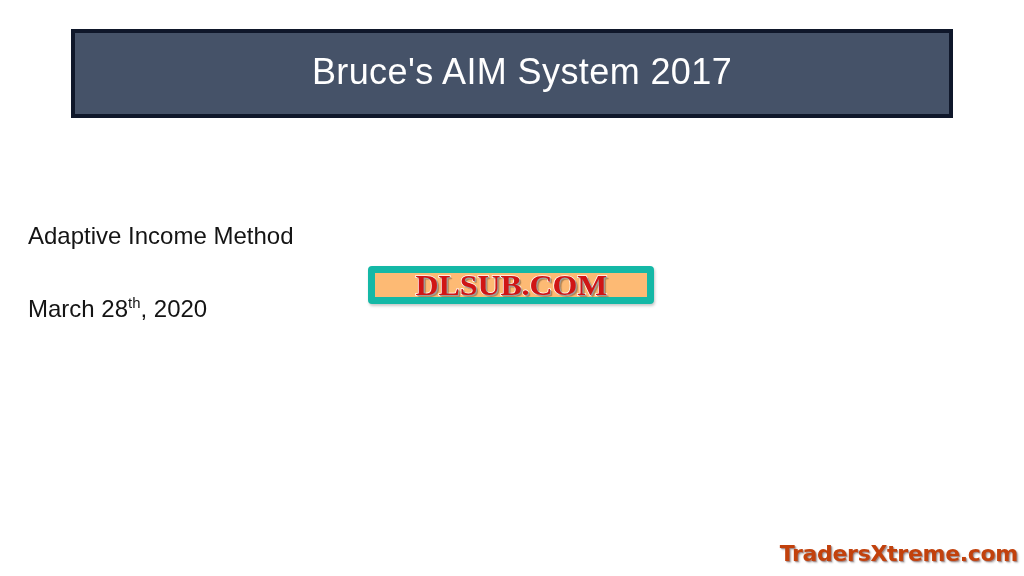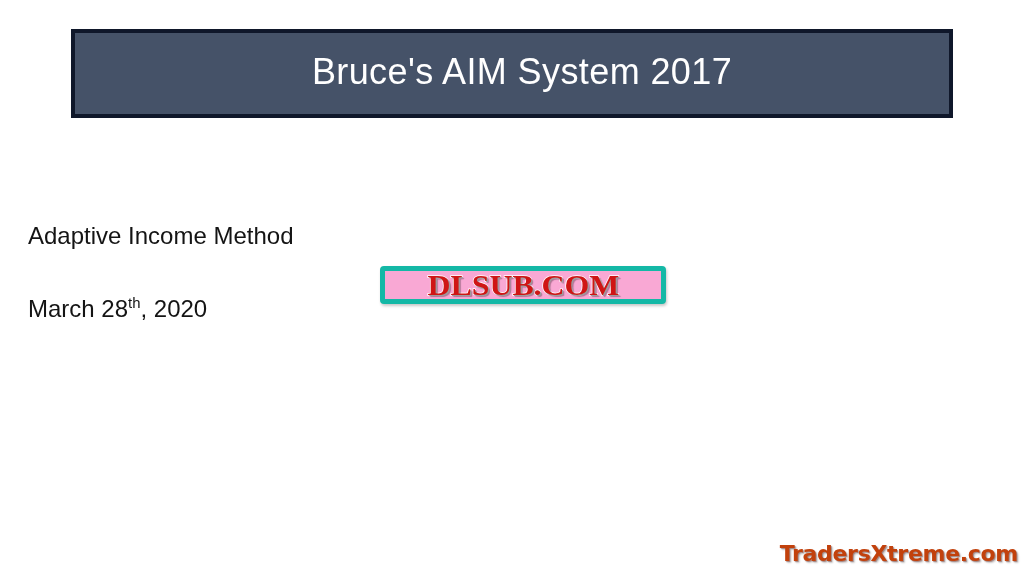--- a/index.html
+++ b/index.html
@@ -75,29 +75,28 @@
     line-height: 0;
   }
 
   
   #dlsub-watermark {
     position: absolute;
     left: 368px;
     top: 266px;
     width: 286px;
     height: 38px;
-    background: #f9a8d4;
-    border: 5px solid #14b8a6;
+    background: #fdba74;
+    border: 7px solid #14b8a6;
     border-radius: 4px;
     box-shadow: 1px 2px 3px rgba(0,0,0,0.22);
     display: flex;
     align-items: center;
     justify-content: center;
     box-sizing: border-box;
-    margin-left: 12px;
   }
   #dlsub-text {
     font-family: "Liberation Serif", serif;
     font-size: 30px;
     font-weight: bold;
     font-style: normal;
     letter-spacing: 0px;
     color: #d01515;
     line-height: 1;
     white-space: nowrap;

